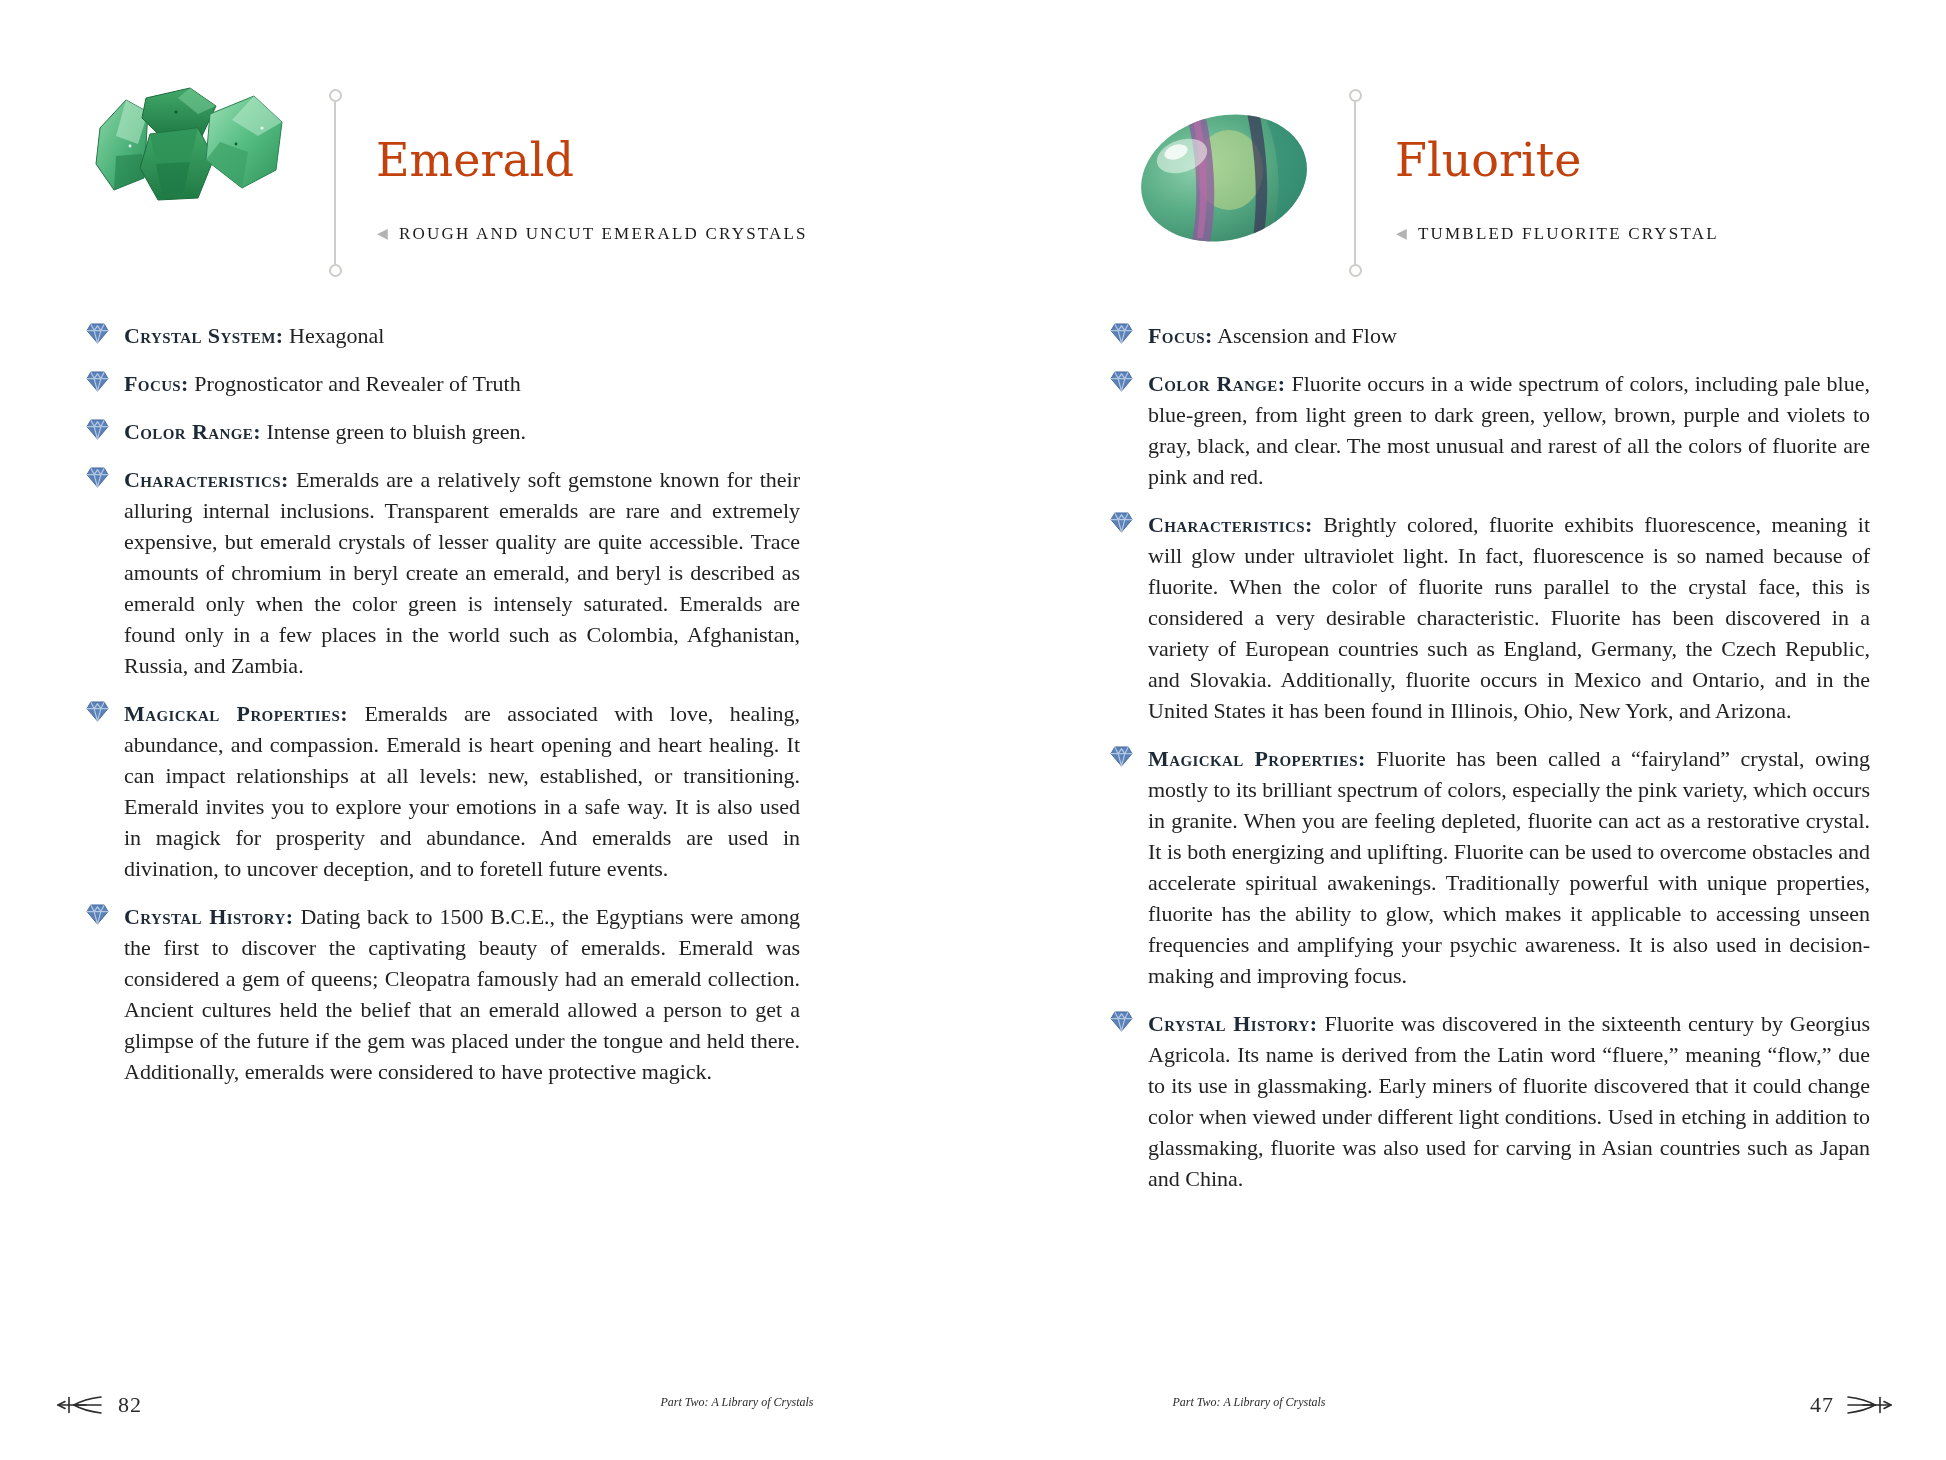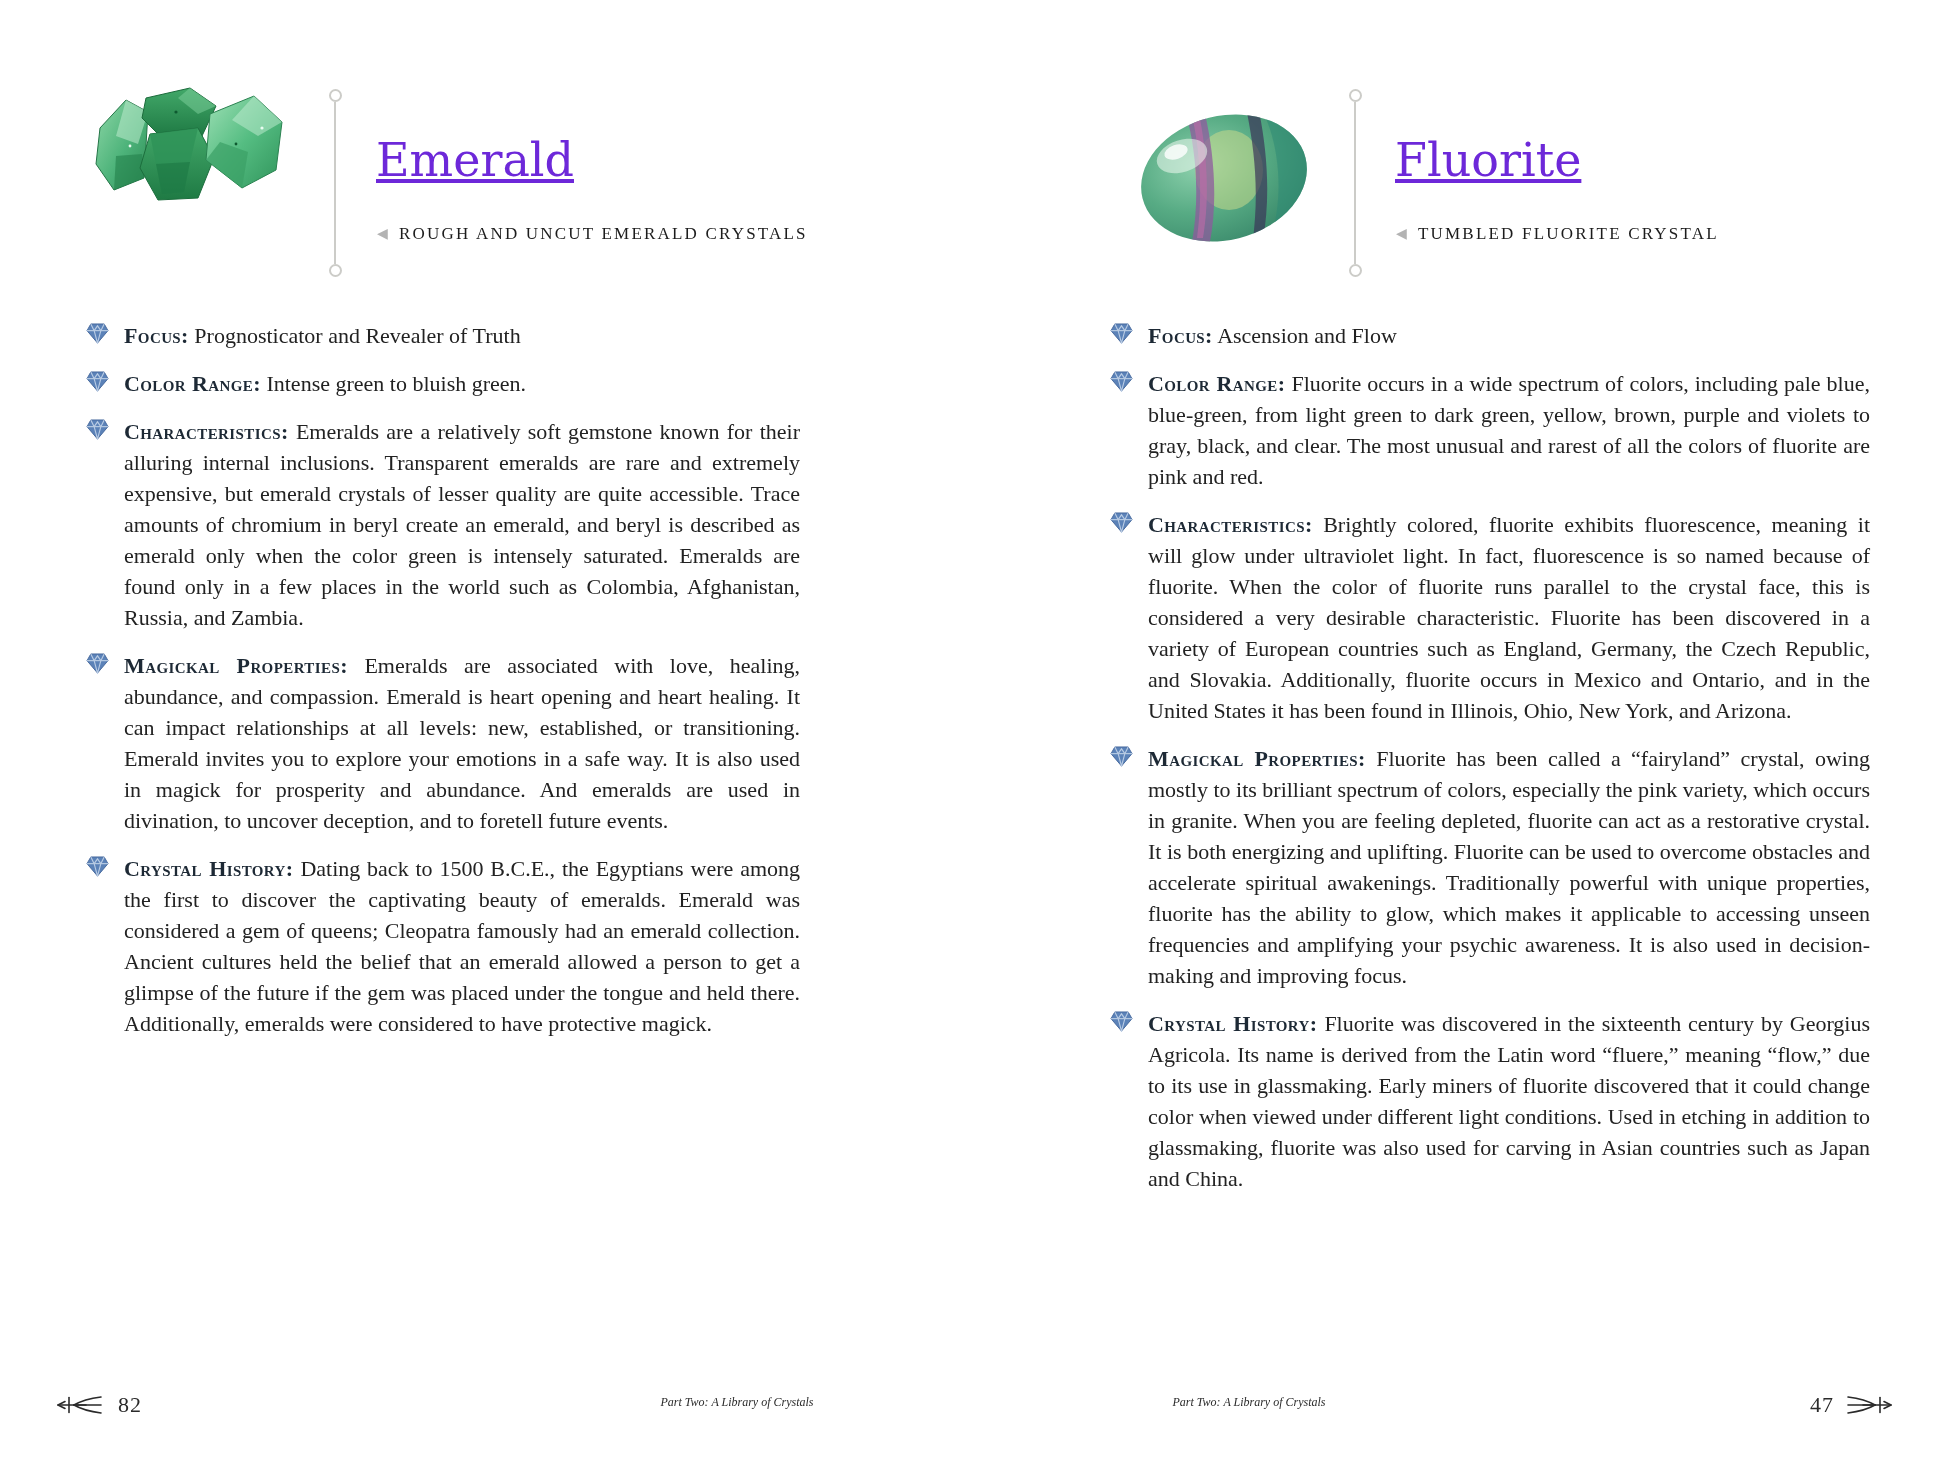--- a/index.html
+++ b/index.html
@@ -11,21 +11,21 @@
   .crystal-photo{position:absolute;}
   .rule{position:absolute;width:2px;background:#ccccc8;}
   .rule::before,.rule::after{
     content:'';position:absolute;left:-5px;width:9px;height:9px;
     border:2px solid #ccccc8;border-radius:50%;background:#fff;
   }
   .rule::before{top:-13px;}
   .rule::after{bottom:-13px;}
   .crystal-title{
     position:absolute;font-family:"DejaVu Serif", serif;font-size:46px;
-    font-weight:500;color:#6d28d9;letter-spacing:0px;line-height:1;text-decoration:underline;
+    font-weight:500;color:#c2410c;letter-spacing:0px;line-height:1;
   }
   .crystal-caption{
     position:absolute;font-size:17px;letter-spacing:2.2px;color:#1c1c1c;
     white-space:nowrap;
     margin-top:32px;
   }
   .caption-arrow{
     color:#b3b3b3;font-size:14px;margin-right:9px;position:relative;top:-1px;
   }
   
@@ -93,20 +93,29 @@
 <div class="rule" style="left:334px;top:102px;height:162px;"></div>
 
 <h1 class="crystal-title" style="left:376px;top:106px;">Emerald</h1>
 
 <div class="crystal-caption" style="left:377px;top:192px;">
   <span class="caption-arrow">◀</span><span>ROUGH AND UNCUT EMERALD CRYSTALS</span>
 </div>
 
 <div class="entries" style="left:124px;top:320px;width:676px;">
 
+    <div class="entry">
+      <svg class="gem" viewBox="0 0 24 22">
+        <polygon points="5,1 19,1 23,8 12,21 1,8" fill="#5b82b8" stroke="#46699c" stroke-width="1"></polygon>
+        <polyline points="1,8 23,8" stroke="#b9cce4" stroke-width="1.2" fill="none"></polyline>
+        <polyline points="5,1 8.5,8 12,21 15.5,8 19,1" stroke="#b9cce4" stroke-width="1.2" fill="none"></polyline>
+        <polyline points="8.5,8 12,3 15.5,8" stroke="#b9cce4" stroke-width="1.2" fill="none"></polyline>
+      </svg>
+      <p class="entry-text"><span class="entry-label">Crystal System:</span> <span>Hexagonal</span></p>
+    </div>
 
     <div class="entry">
       <svg class="gem" viewBox="0 0 24 22">
         <polygon points="5,1 19,1 23,8 12,21 1,8" fill="#5b82b8" stroke="#46699c" stroke-width="1"></polygon>
         <polyline points="1,8 23,8" stroke="#b9cce4" stroke-width="1.2" fill="none"></polyline>
         <polyline points="5,1 8.5,8 12,21 15.5,8 19,1" stroke="#b9cce4" stroke-width="1.2" fill="none"></polyline>
         <polyline points="8.5,8 12,3 15.5,8" stroke="#b9cce4" stroke-width="1.2" fill="none"></polyline>
       </svg>
       <p class="entry-text"><span class="entry-label">Focus:</span> <span>Prognosticator and Revealer of Truth</span></p>
     </div>

